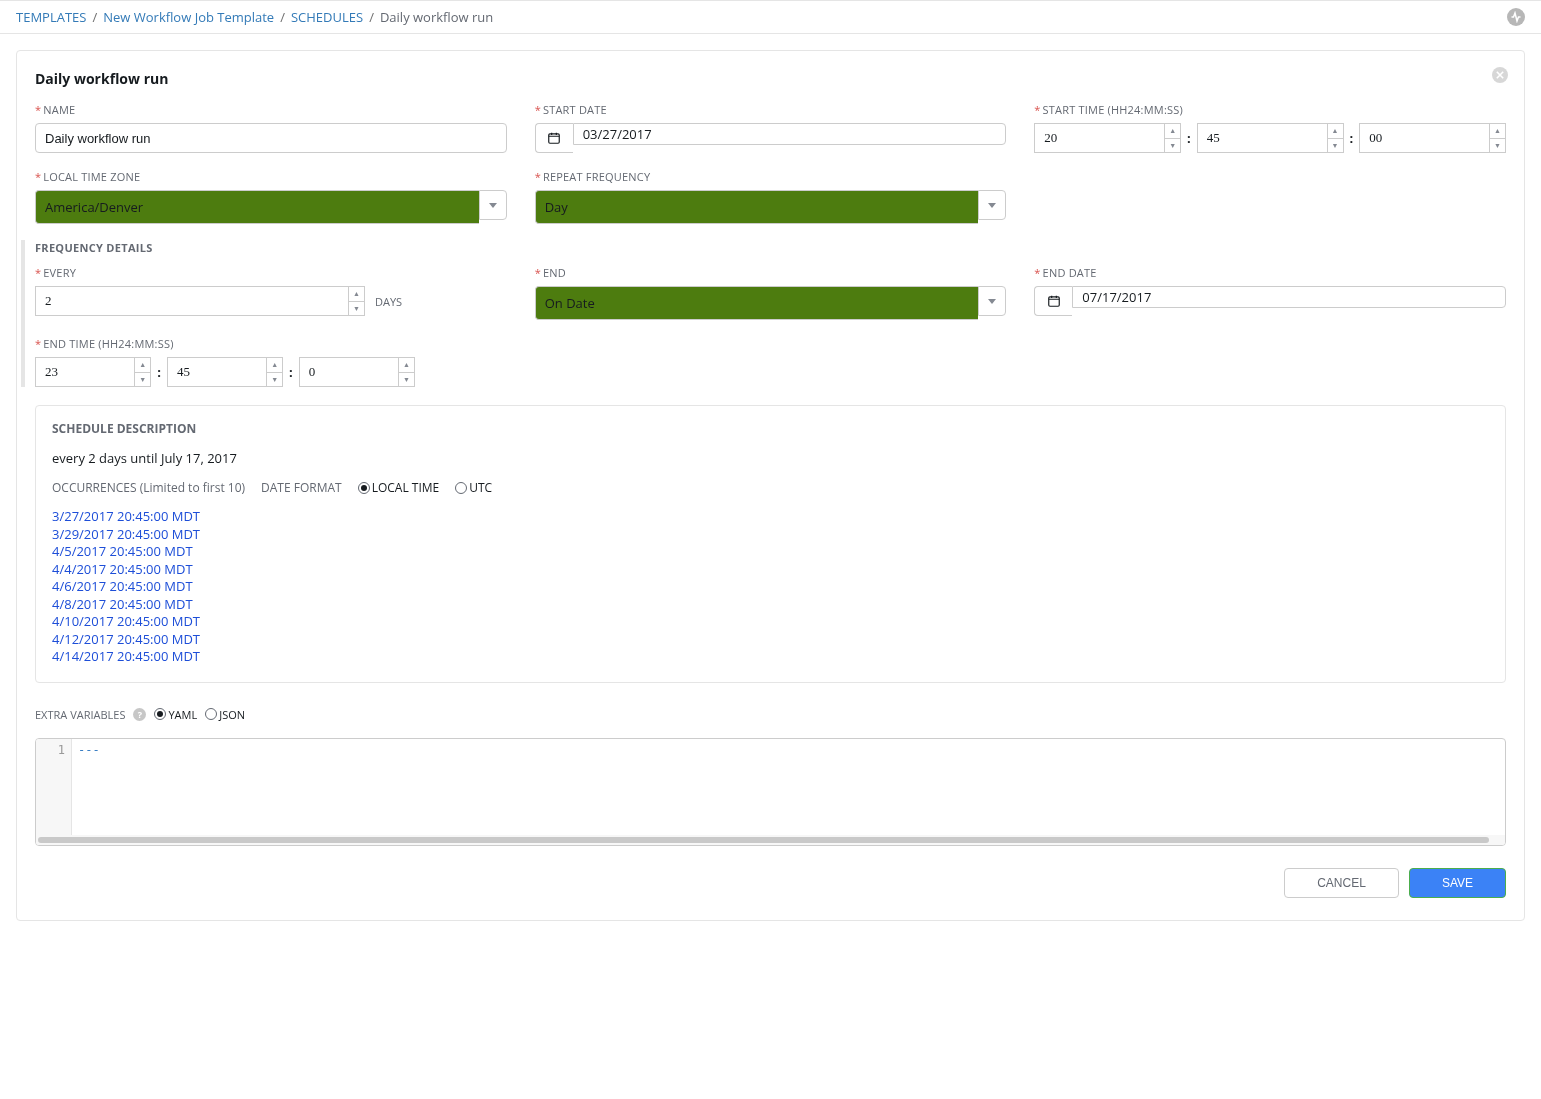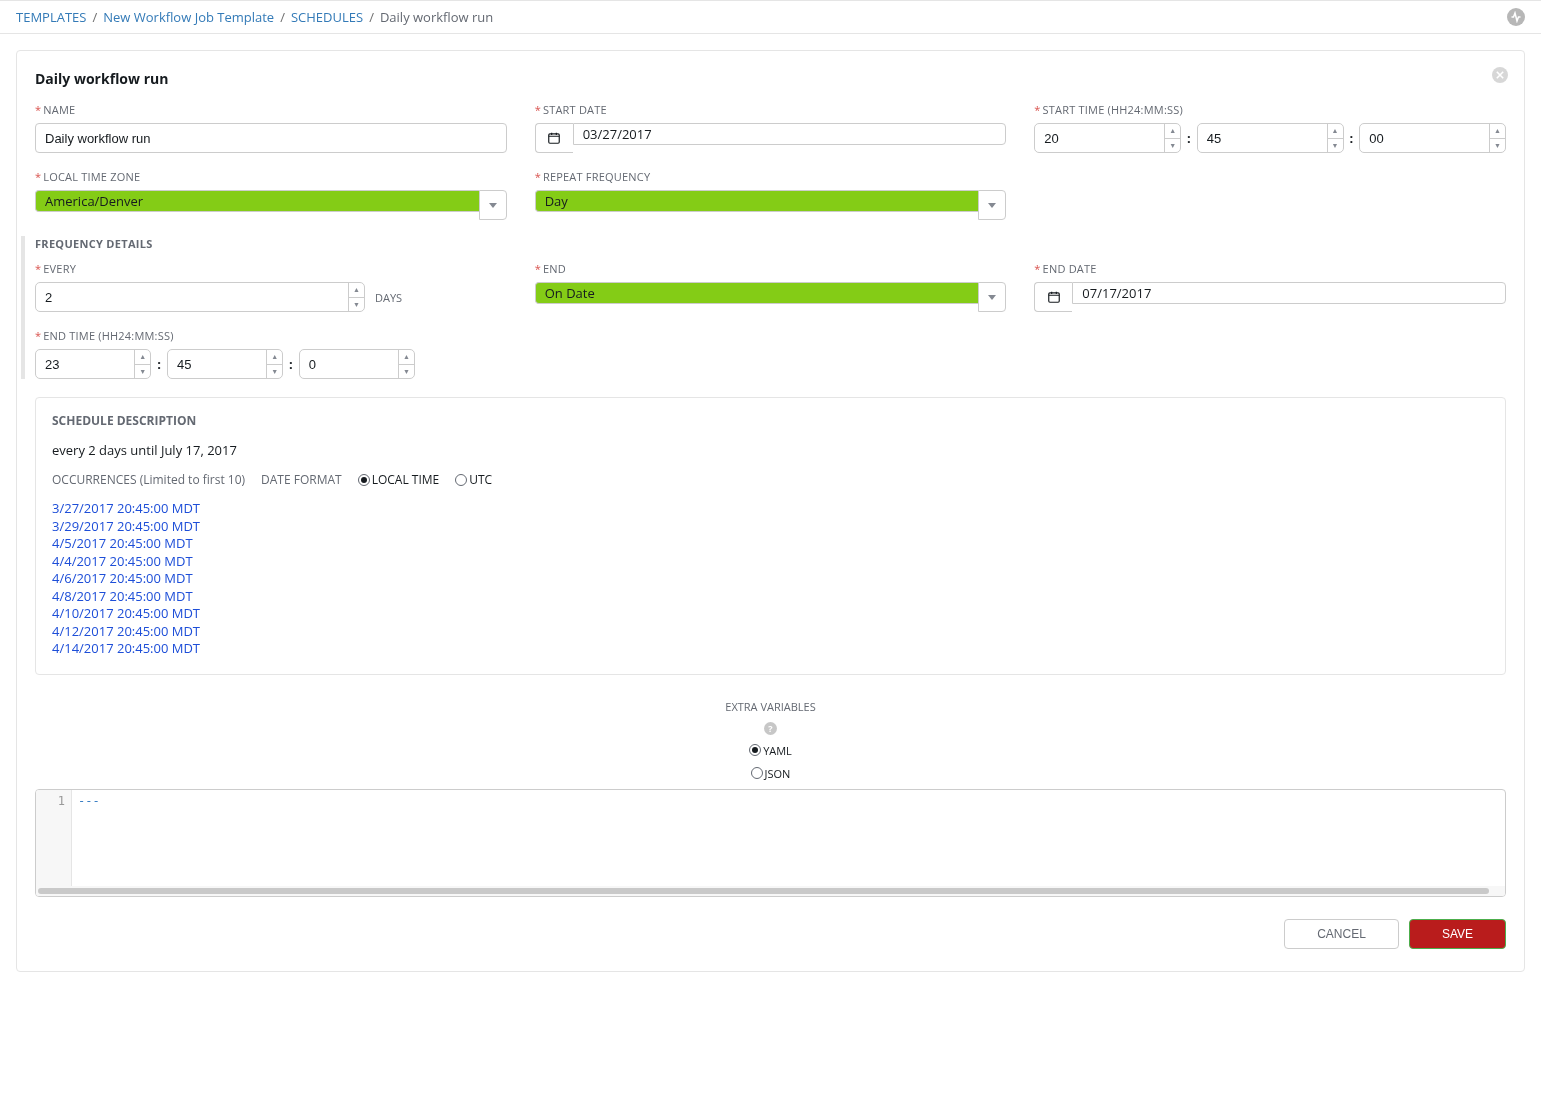--- a/index.html
+++ b/index.html
@@ -79,23 +79,23 @@
       color: #161b1f;
       background: #fff;
     }
     .select-wrap { position: relative; display: flex; }
     .select-wrap .select-display {
       flex: 1;
       height: 22px;
       border: 1px solid #ccc;
       border-right: none;
       border-radius: 4px 0 0 4px;
-      padding: 10px 9px;
+      padding: 16px 9px;
       display: flex; align-items: center;
-      background: #84cc16;
+      background: #4d7c0f;
     }
     .select-wrap .select-btn {
       width: 28px;
       height: 30px;
       border: 1px solid #ccc;
       border-radius: 0 4px 4px 0;
       background: #fff;
       display: flex; align-items: center; justify-content: center;
       color: #848992;
       cursor: pointer;
@@ -114,21 +114,21 @@
     .date-wrap .date-display {
       flex: 1; height: 22px;
       border: 1px solid #ccc;
       border-radius: 0 4px 4px 0;
       padding: 0 9px;
       display: flex; align-items: center;
       background: #fff;
     }
     .time-group { display: flex; align-items: center; gap: 6px; }
     .spinner { position: relative; flex: 1; display: flex; }
-    .spinner .text-input { border-radius: 5px; padding-right: 20px; }
+    .spinner .text-input { border-radius: 0; padding-right: 20px; font-family: Liberation Serif, serif; }
     .spinner-btns {
       position: absolute; right: 1px; top: 1px; bottom: 1px;
       width: 16px;
       display: flex; flex-direction: column;
     }
     .spinner-btns span {
       flex: 1;
       display: flex; align-items: center; justify-content: center;
       font-size: 7px; color: #848992; cursor: pointer;
       border-left: 1px solid #ccc;
@@ -162,21 +162,21 @@
     .radio-item { display: inline-flex; align-items: center; gap: 2px; color: #161b1f; font-size: 12px; }
     .radio-circle {
       width: 12px; height: 12px; border: 1px solid #646972; border-radius: 50%;
       display: inline-flex; align-items: center; justify-content: center;
     }
     .radio-circle.checked::after {
       content: ""; width: 6px; height: 6px; background: #161b1f; border-radius: 50%;
     }
     .occur-list div { font-size: 13px; color: #1d4ed8; line-height: 1.35; }
     .extra-vars { margin-top: 24px; }
-    .extra-vars-label { display: flex; align-items: center; gap: 8px; font-size: 11px; color: #646972; text-transform: uppercase; margin-bottom: 8px; flex-direction: column; }
+    .extra-vars-label { display: flex; align-items: center; gap: 8px; font-size: 11px; color: #646972; text-transform: uppercase; margin-bottom: 16px; }
     .help-icon {
       width: 13px; height: 13px; border-radius: 50%;
       background: #c7c7c7; color: #fff; font-size: 9px;
       display: inline-flex; align-items: center; justify-content: center;
       font-weight: 700;
     }
     .code-editor {
       border: 1px solid #ccc;
       border-radius: 4px;
       overflow: hidden;
@@ -194,21 +194,21 @@
     }
     .code-content {
       flex: 1; font-family: monospace; font-size: 12px;
       padding: 4px 6px; color: #3b7fc4;
     }
     .code-scroll { height: 10px; background: #f7f7f7; border-top: 0; position: relative; }
     .code-scroll::after { content:""; position:absolute; left:2px; right:16px; top:2px; height:6px; background:#c9c9c9; border-radius:3px; }
     .buttons { display: flex; justify-content: flex-end; gap: 10px; margin-top: 22px; }
     .btn { height: 30px; padding: 0 32px; border-radius: 4px; font-size: 12px; cursor: pointer; }
     .btn-default { background: #fff; border: 1px solid #ccc; color: #646972; }
-    .btn-primary { background: #b91c1c; border: 1px solid #4cae4c; color: #fff; font-weight: 400; }
+    .btn-primary { background: #3b82f6; border: 1px solid #4cae4c; color: #fff; font-weight: 400; }
     .caret-down { width:0; height:0; border-left:4px solid transparent; border-right:4px solid transparent; border-top:5px solid #848992; }
     .cal-svg { width:14px; height:14px; }
   </style>
 </head>
 <body>
 
 <div class="page-container">
 
   <div class="breadcrumb-bar">
     <a href="#" class="breadcrumb-link">TEMPLATES</a>

